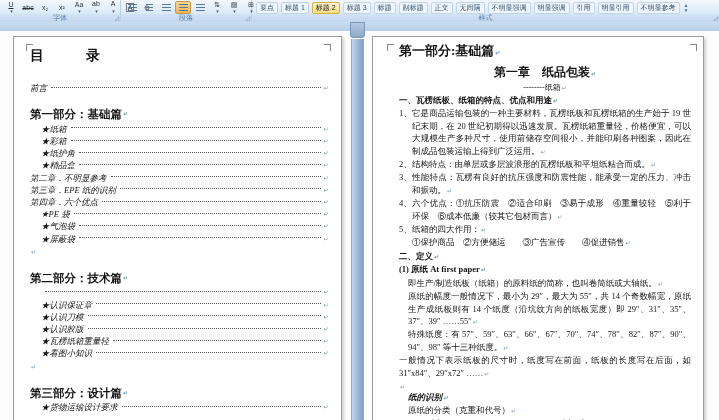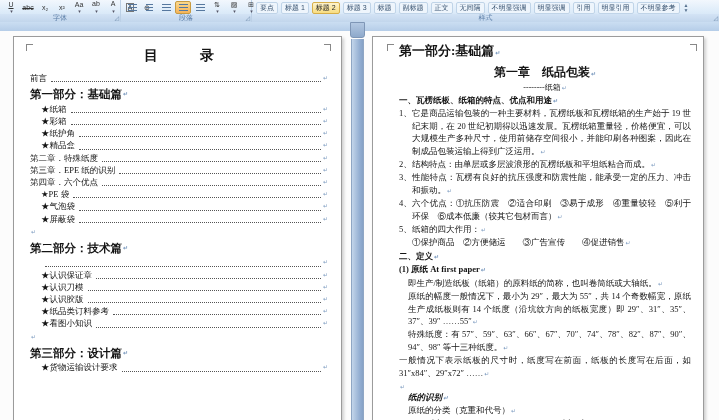--- a/index.html
+++ b/index.html
@@ -44,26 +44,26 @@
   .page-right{left:372px;width:330px;}
   .vscroll{position:absolute;left:351px;top:8px;bottom:0;width:11px;
         background:linear-gradient(90deg,#c3d5ea,#93aed2 70%,#86a2c6);
         border-left:1px solid #8fa6c4;border-right:1px solid #8fa6c4;}
   .crop{position:absolute;width:6px;height:6px;}
   .crop.tl{border-left:1px solid #888;border-top:1px solid #888;}
   .crop.tr{border-right:1px solid #888;border-top:1px solid #888;}
   .pm{color:#7e9cc0;font-size:6px;flex:none;margin-left:1px;}
   
   .toc{padding:9px 13px 0 16px;font-size:8.5px;}
-  .toc-title{text-align:center;font-size:14px;font-weight:bold;line-height:20px;margin-bottom:6px;}
-  .toc-line{display:flex;align-items:flex-end;line-height:12.2px;}
+  .toc-title{font-size:14px;font-weight:bold;line-height:20px;margin-bottom:16px;}
+  .toc-line{display:flex;align-items:center;line-height:12.2px;font-style:italic;}
   .toc-line .t{white-space:nowrap;}
   .toc-line .leader{flex:1;border-bottom:1px dotted #555;margin:0 1px 2px 4px;min-width:8px;}
   .toc-line.ind1{padding-left:11px;}
-  .toc-part{font-size:11.5px;font-weight:bold;line-height:16.5px;margin-top:2px;display:flex;align-items:flex-end;}
+  .toc-part{font-size:11.5px;font-weight:bold;line-height:16.5px;margin-top:12px;display:flex;align-items:flex-end;}
   .toc-blank{line-height:12.2px;}
   
   .bodytxt{padding:5px 12px 0 26px;font-size:8.5px;line-height:12.4px;text-align:justify;}
   .b-h1{font-size:13px;font-weight:bold;line-height:17px;text-align:left;}
   .b-h2{font-size:12px;font-weight:bold;text-align:center;line-height:16px;margin-top:2px;}
   .b-sub{text-align:center;font-size:8px;line-height:11px;}
   .b-bold{font-weight:bold;}
   .b-num{display:flex;}
   .b-num .n{width:13px;flex:none;}
   .b-num .t{flex:1;}
@@ -210,21 +210,21 @@
             <span class="t">★纸护角</span>
             <span class="leader"></span>
             <span class="pm">↵</span>
           </div>
           <div class="toc-line ind1">
             <span class="t">★精品盒</span>
             <span class="leader"></span>
             <span class="pm">↵</span>
           </div>
           <div class="toc-line">
-            <span class="t">第二章．特殊纸度</span>
+            <span class="t">第二章．不明显参考</span>
             <span class="leader"></span>
             <span class="pm">↵</span>
           </div>
           <div class="toc-line">
             <span class="t">第三章．EPE 纸的识别</span>
             <span class="leader"></span>
             <span class="pm">↵</span>
           </div>
           <div class="toc-line">
             <span class="t">第四章．六个优点</span>
@@ -264,21 +264,21 @@
             <span class="t">★认识刀模</span>
             <span class="leader"></span>
             <span class="pm">↵</span>
           </div>
           <div class="toc-line ind1">
             <span class="t">★认识胶版</span>
             <span class="leader"></span>
             <span class="pm">↵</span>
           </div>
           <div class="toc-line ind1">
-            <span class="t">★纸品类订料参考</span>
+            <span class="t">★瓦楞纸箱重量轻</span>
             <span class="leader"></span>
             <span class="pm">↵</span>
           </div>
           <div class="toc-line ind1">
             <span class="t">★看图小知识</span>
             <span class="leader"></span>
             <span class="pm">↵</span>
           </div>
           <div class="toc-blank"><span class="pm">↵</span></div>
           <div class="toc-part">

